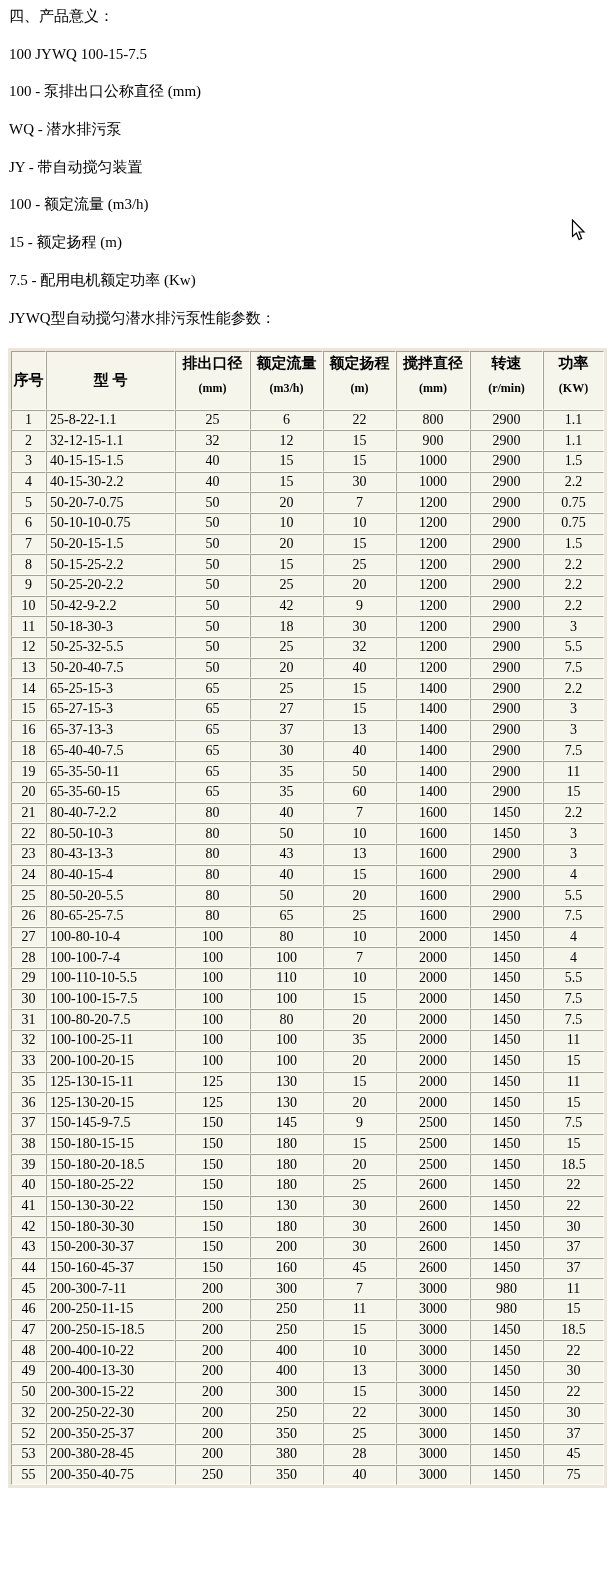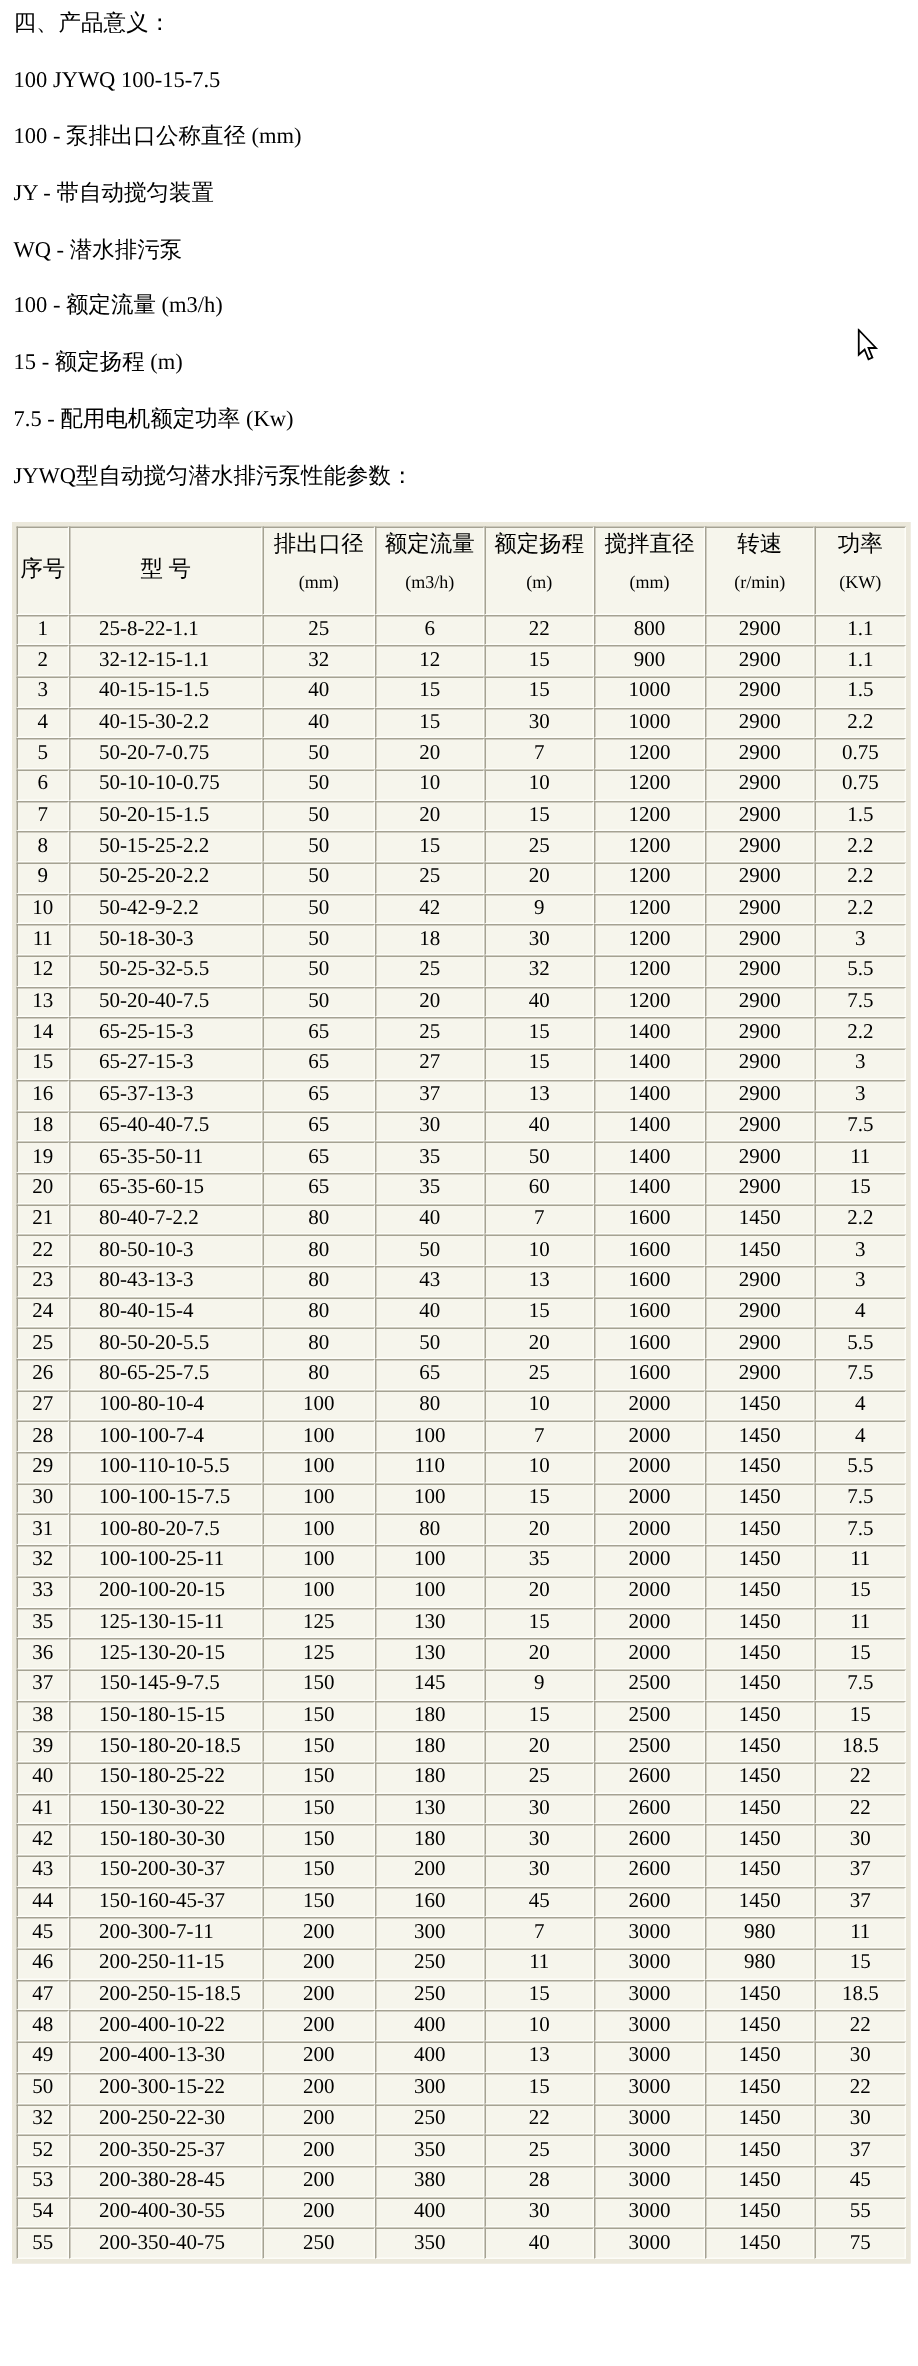--- a/index.html
+++ b/index.html
@@ -43,41 +43,41 @@
     border-top: 1px solid var(--grid-dark);
     border-left: 1px solid var(--grid-dark);
     border-bottom: 1px solid var(--grid-light);
     border-right: 1px solid var(--grid-light);
     background: var(--cell-bg);
     text-align: center;
     font-weight: normal;
     color: var(--ink);
     overflow: hidden;
   }
-  th { height: 59px; vertical-align: middle; font-size: 15px; }
+  th { height: 59px; vertical-align: middle; font-size: 15px; font-weight: bold; }
   th.two-line { vertical-align: top; padding-top: 3px; }
   th .hlabel { font-size: 15px; line-height: 17px; white-space: pre; }
   th .hunit  { font-size: 12px; line-height: 16px; margin-top: 8px; }
   td { height: 20.7px; font-size: 14px; line-height: 18px; padding: 0 1px; }
-  td.model { text-align: left; padding-left: 19px; white-space: pre; }
+  td.model { text-align: left; padding-left: 3px; white-space: pre; }
   .cursor {
     position: absolute;
     width: 15px; height: 23px;
     pointer-events: none;
   }
 </style>
 </head>
 <body>
 
 <div class="intro" data-name="intro-section">
   <p data-name="section-heading">四、产品意义：</p>
   <p data-name="model-example">100 JYWQ 100-15-7.5</p>
   <p data-name="legend-outlet-diameter">100 - 泵排出口公称直径 (mm)</p>
+  <p data-name="legend-wq">WQ - 潜水排污泵</p>
   <p data-name="legend-jy">JY - 带自动搅匀装置</p>
-  <p data-name="legend-wq">WQ - 潜水排污泵</p>
   <p data-name="legend-rated-flow">100 - 额定流量 (m3/h)</p>
   <p data-name="legend-rated-head">15 - 额定扬程 (m)</p>
   <p data-name="legend-motor-power">7.5 - 配用电机额定功率 (Kw)</p>
   <p data-name="table-caption">JYWQ型自动搅匀潜水排污泵性能参数：</p>
 </div>
 
 <table data-name="performance-table">
     <colgroup>
       <col style="width: 35px;">
       <col style="width: 129px;">
@@ -627,30 +627,20 @@
         <td data-name="row-index-cell">53</td>
         <td data-name="model-cell" class="model">200-380-28-45</td>
         <td data-name="value-cell">200</td>
         <td data-name="value-cell">380</td>
         <td data-name="value-cell">28</td>
         <td data-name="value-cell">3000</td>
         <td data-name="value-cell">1450</td>
         <td data-name="value-cell">45</td>
       </tr>
       <tr data-name="table-row">
-        <td data-name="row-index-cell">54</td>
-        <td data-name="model-cell" class="model">200-400-30-55</td>
-        <td data-name="value-cell">200</td>
-        <td data-name="value-cell">400</td>
-        <td data-name="value-cell">30</td>
-        <td data-name="value-cell">3000</td>
-        <td data-name="value-cell">1450</td>
-        <td data-name="value-cell">55</td>
-      </tr>
-      <tr data-name="table-row">
         <td data-name="row-index-cell">55</td>
         <td data-name="model-cell" class="model">200-350-40-75</td>
         <td data-name="value-cell">250</td>
         <td data-name="value-cell">350</td>
         <td data-name="value-cell">40</td>
         <td data-name="value-cell">3000</td>
         <td data-name="value-cell">1450</td>
         <td data-name="value-cell">75</td>
       </tr>
     </tbody>

